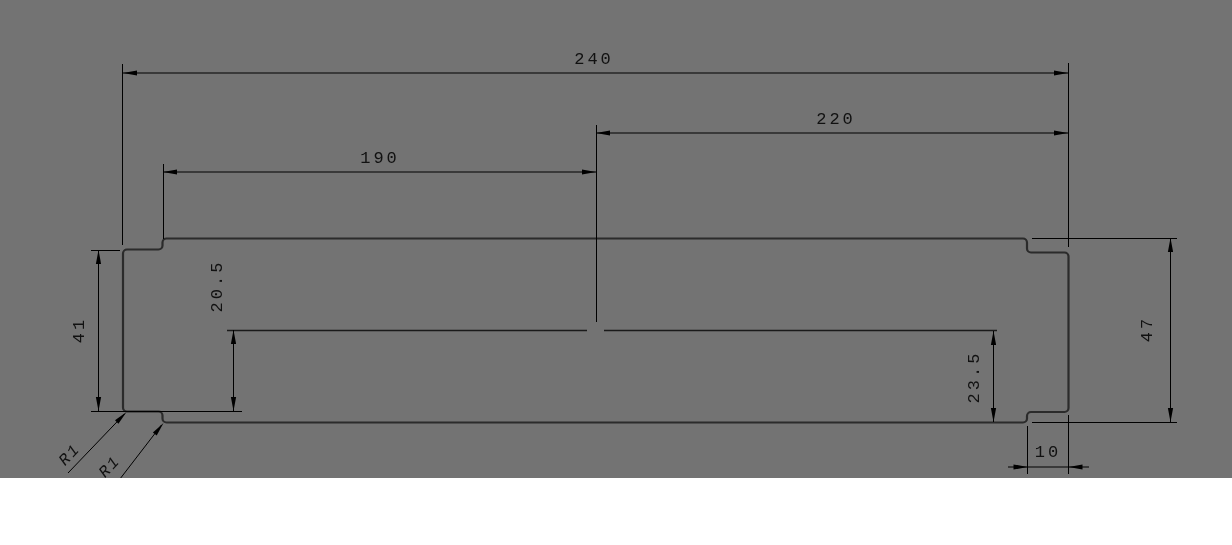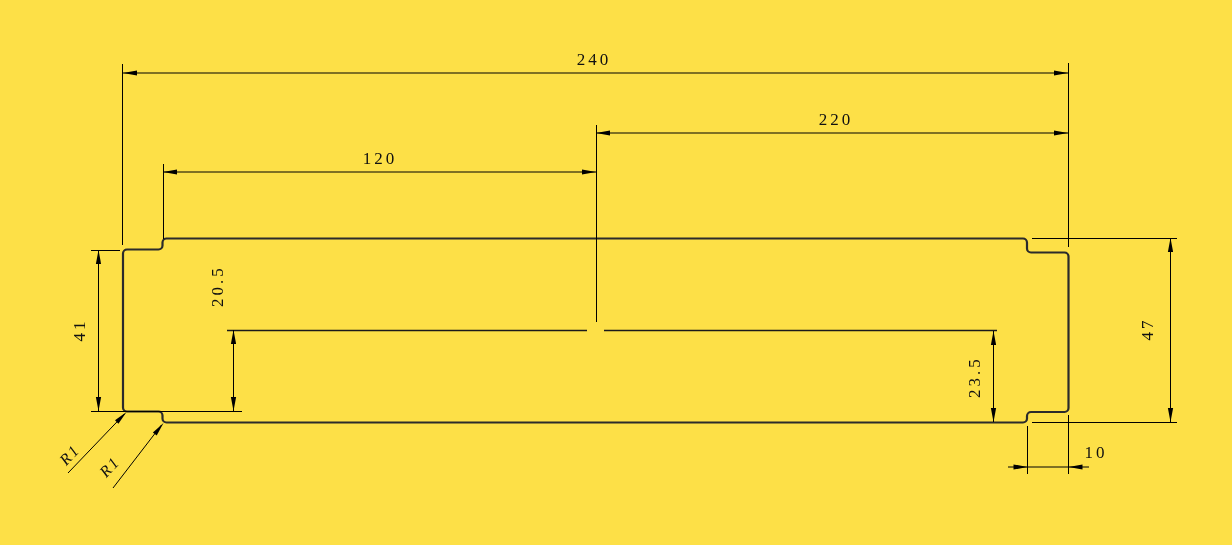--- a/index.html
+++ b/index.html
@@ -3,24 +3,24 @@
 <meta charset="utf-8">
 <style>
   html, body {
     margin: 0;
     padding: 0;
     background: #ffffff;
   }
   .canvas {
     position: relative;
     width: 1232px;
-    height: 545px;
-    background: #fde047;
+    height: 478px;
+    background: #737373;
     overflow: hidden;
-    font-family: Liberation Serif, serif;
+    font-family: Liberation Mono, monospace;
   }
   .canvas svg {
     position: absolute;
     left: 0;
     top: 0;
   }
   .dim-label {
     position: absolute;
     transform: translate(-50%, -50%);
     font-size: 17px;
@@ -124,29 +124,29 @@
 
       <polygon points="126.5,412 118.4,423.7 115,420.3"></polygon>
       <polygon points="163.5,423 156.7,435.4 152.9,432.4"></polygon>
     </g>
   </svg>
 
   <div class="dim-label" style="left:594px; top:59px">240</div>
 
   <div class="dim-label" style="left:836px; top:119px">220</div>
 
-  <div class="dim-label" style="left:380px; top:158px">120</div>
+  <div class="dim-label" style="left:380px; top:158px">190</div>
 
   <div class="dim-label vert" style="left:79px; top:330px">41</div>
 
   <div class="dim-label vert" style="left:1147px; top:329px">47</div>
 
   <div class="dim-label vert" style="left:217px; top:286px">20.5</div>
 
   <div class="dim-label vert" style="left:974px; top:377px">23.5</div>
 
-  <div class="dim-label" style="left:1096px; top:452px">10</div>
+  <div class="dim-label" style="left:1048px; top:452px">10</div>
 
   <div class="dim-label slant" style="left:70px; top:455px">R1</div>
 
   <div class="dim-label slant" style="left:110px; top:467px">R1</div>
 
 </div>
 
 </body></html>

